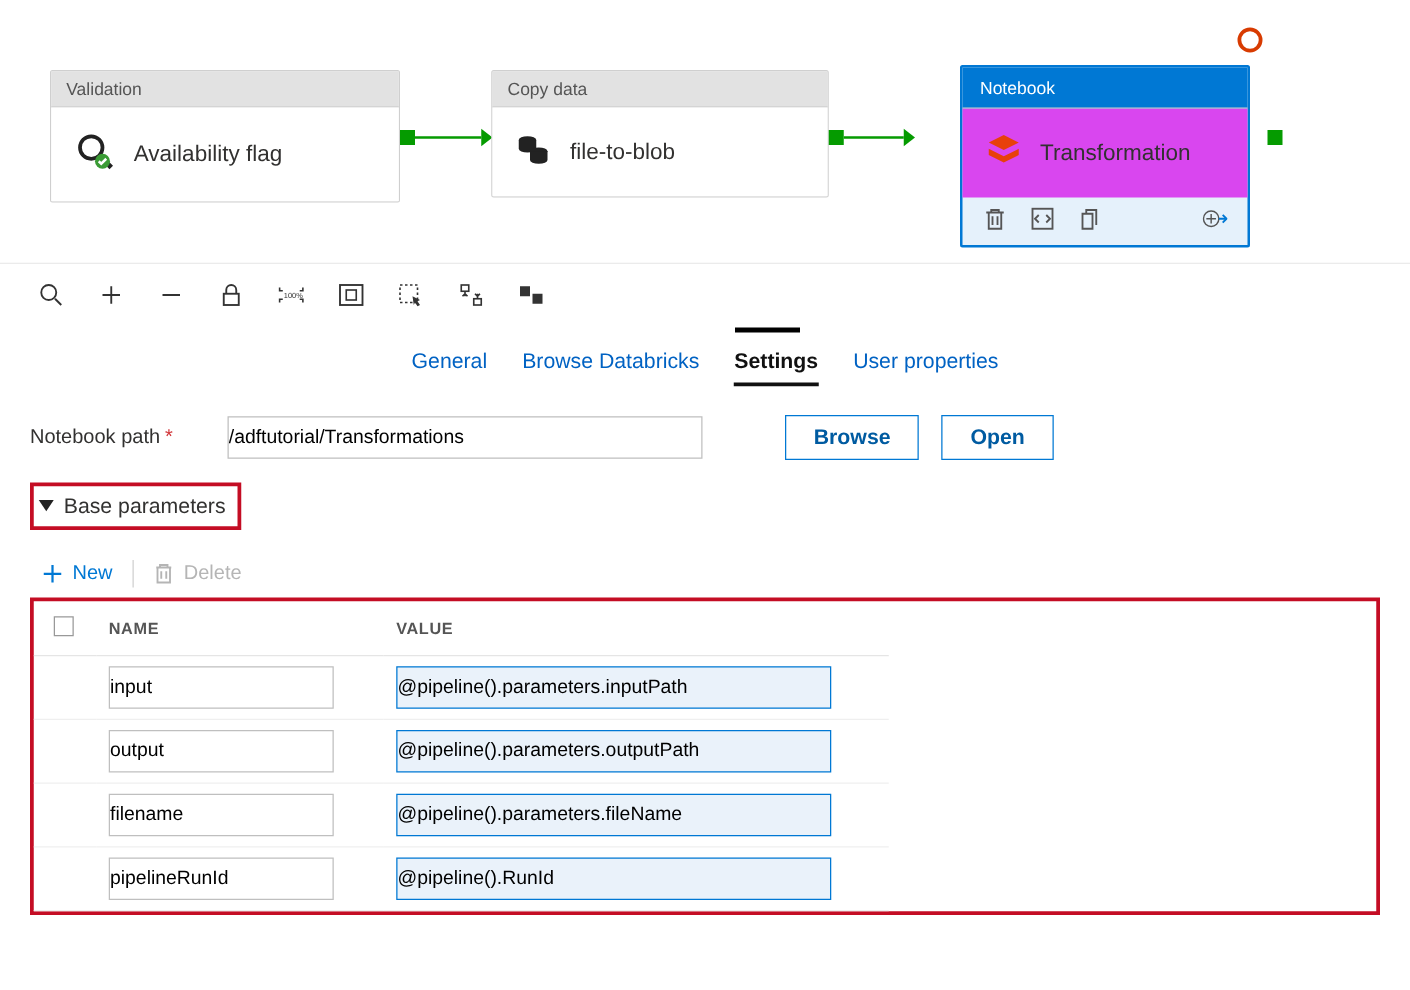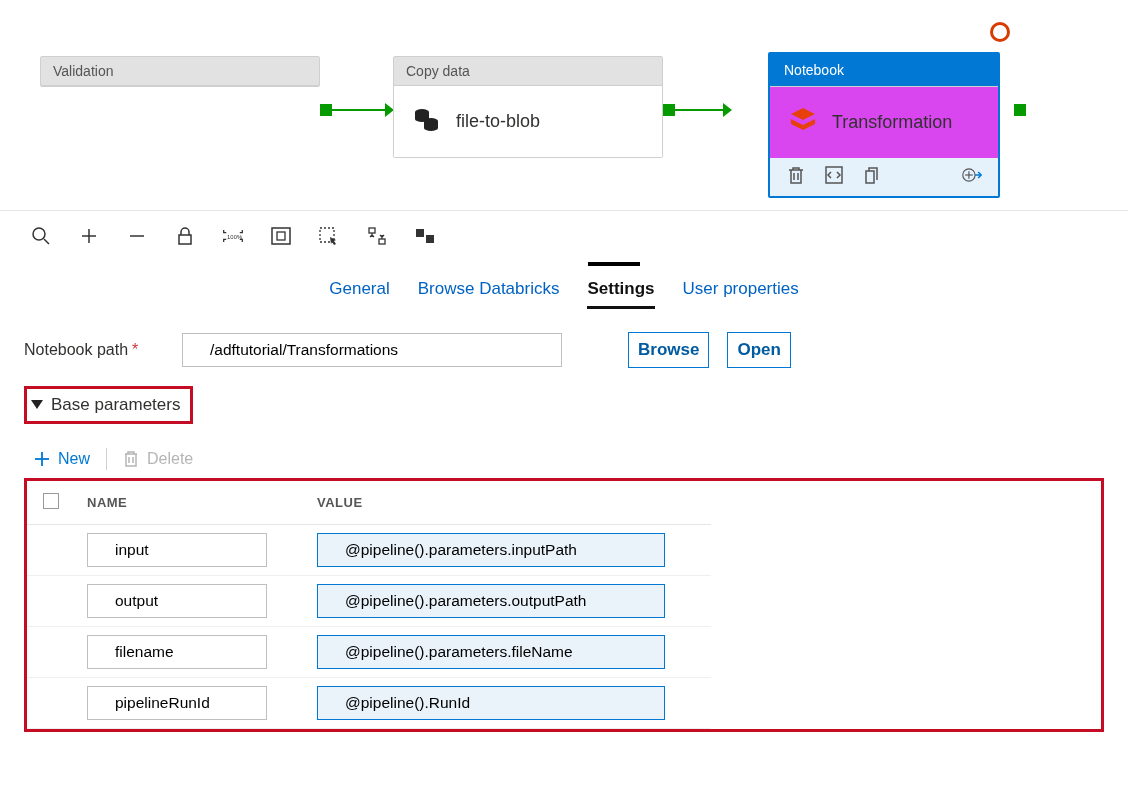--- a/index.html
+++ b/index.html
@@ -91,28 +91,28 @@
   .tab.active { color:#111; font-weight:600; }
   .tab.active::after { content:""; position:absolute; left:0; right:0; bottom:0; height:3px; background:#111; }
   .tab-accent { position:absolute; height:4px; background:#000; }
 
   
   .panel { padding: 22px 24px 30px; }
   .row { display:flex; align-items:center; gap:18px; margin-bottom:18px; }
   .label { font-size:16px; min-width:140px; }
   .req { color:#d13438; margin-left:4px; }
   input.txt {
-    border:1px solid #bfbfbf; padding:6px 27px; font-size:15.5px; height:34px; width:380px; font-family:inherit;
+    border:1px solid #bfbfbf; padding:6px 0; font-size:15.5px; height:34px; width:380px; font-family:inherit;
   }
   input.txt.expr {
     border:1px solid #0078d4; background:#eaf2fa; width:348px;
   }
   input.txt.name-cell { width:180px; }
   .btn {
-    border:1px solid #0078d4; color:#005ba1; background:#fff; padding:6px 9px; font-size:17px; cursor:pointer; height:36px;
+    border:1px solid #0078d4; color:#005ba1; background:#fff; padding:6px 22px; font-size:17px; cursor:pointer; height:36px;
   }
   .btn strong { font-weight:600; }
 
   .collapsible {
     display:inline-flex; align-items:center; gap:8px; font-size:17px; padding:6px 10px 6px 4px;
     border:3px solid #c40d24;
     margin-bottom:16px;
     cursor:pointer;
   }
   .triangle { width:0; height:0; border-left:6px solid transparent; border-right:6px solid transparent; border-bottom:9px solid #222; transform:rotate(180deg); margin-top:-2px;}
@@ -134,20 +134,31 @@
 </style>
 </head>
 <body>
 
 <div class="canvas">
 
   <div class="status-circle" style="top:22px; left:990px;"></div>
 
   <div class="activity-node" style="top:56px; left:40px;">
     <div class="activity-header">Validation</div>
+    <div class="activity-body">
+      <span>
+        <svg width="34" height="34" viewBox="0 0 34 34">
+            <circle cx="14" cy="14" r="9" fill="none" stroke="#222" stroke-width="3"></circle>
+            <line x1="21" y1="21" x2="30" y2="30" stroke="#222" stroke-width="4"></line>
+            <circle cx="23" cy="25" r="6" fill="#3a9b35"></circle>
+            <path d="M20 25 l2 2 l4 -4" stroke="#fff" stroke-width="2" fill="none"></path>
+          </svg>
+      </span>
+      <span>Availability flag</span>
+    </div>
   </div>
 
   <div class="connector" style="top:108px; left:320px; width:74px;">
     <div class="square"></div>
       <div class="line"></div>
       <div class="arrow"></div>
   </div>
 
   <div class="activity-node" style="top:56px; left:393px; width:270px;">
     <div class="activity-header">Copy data</div>

